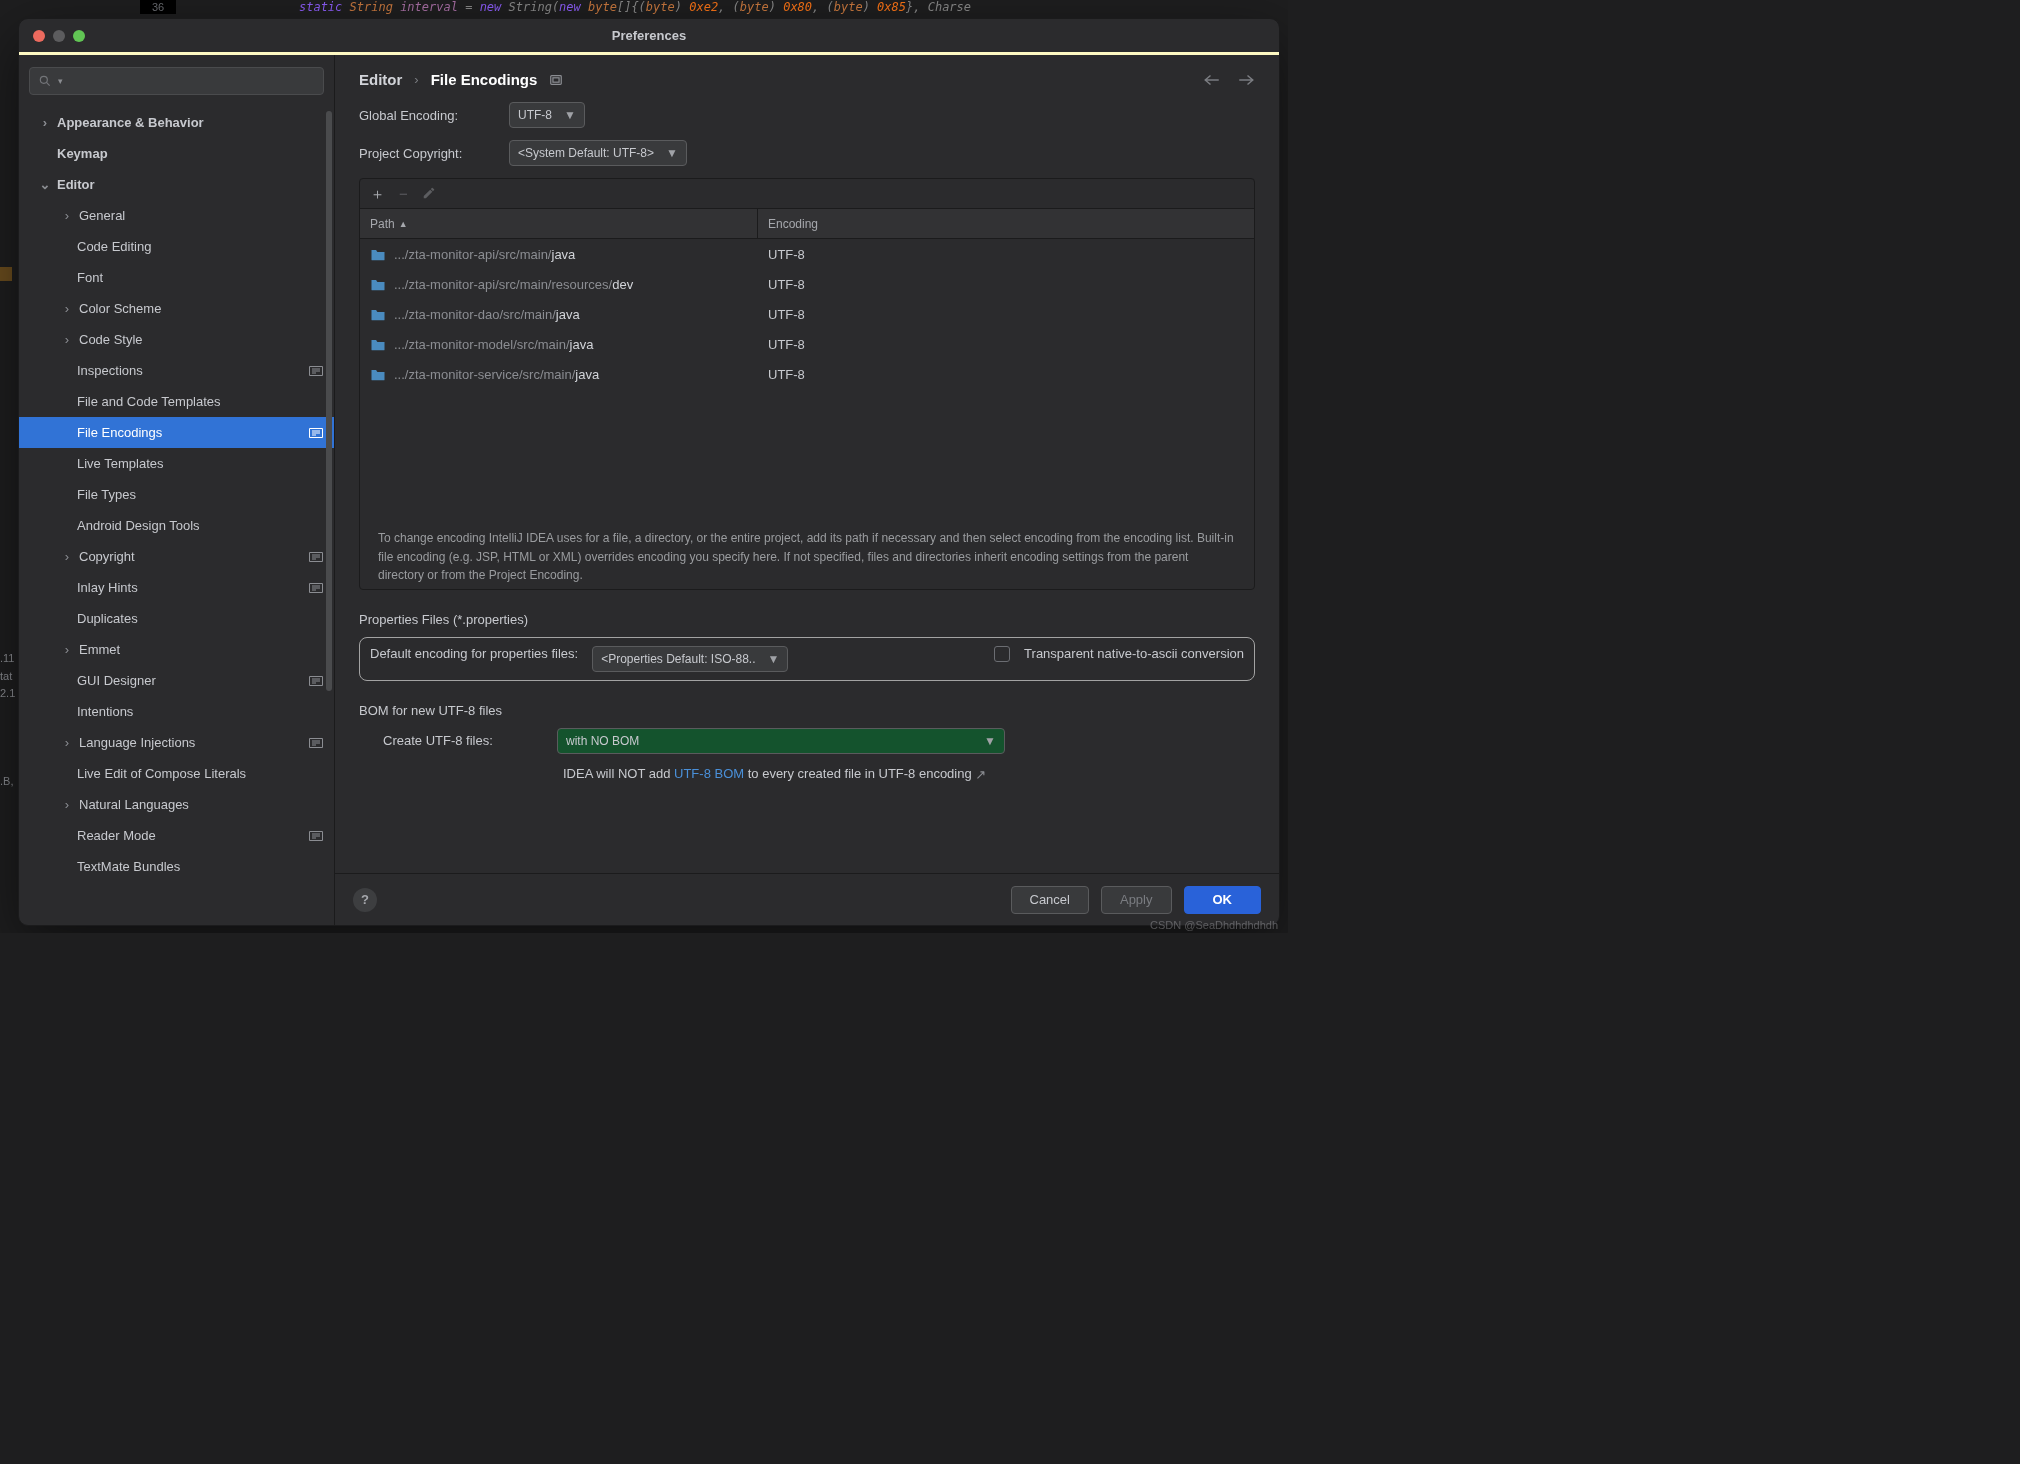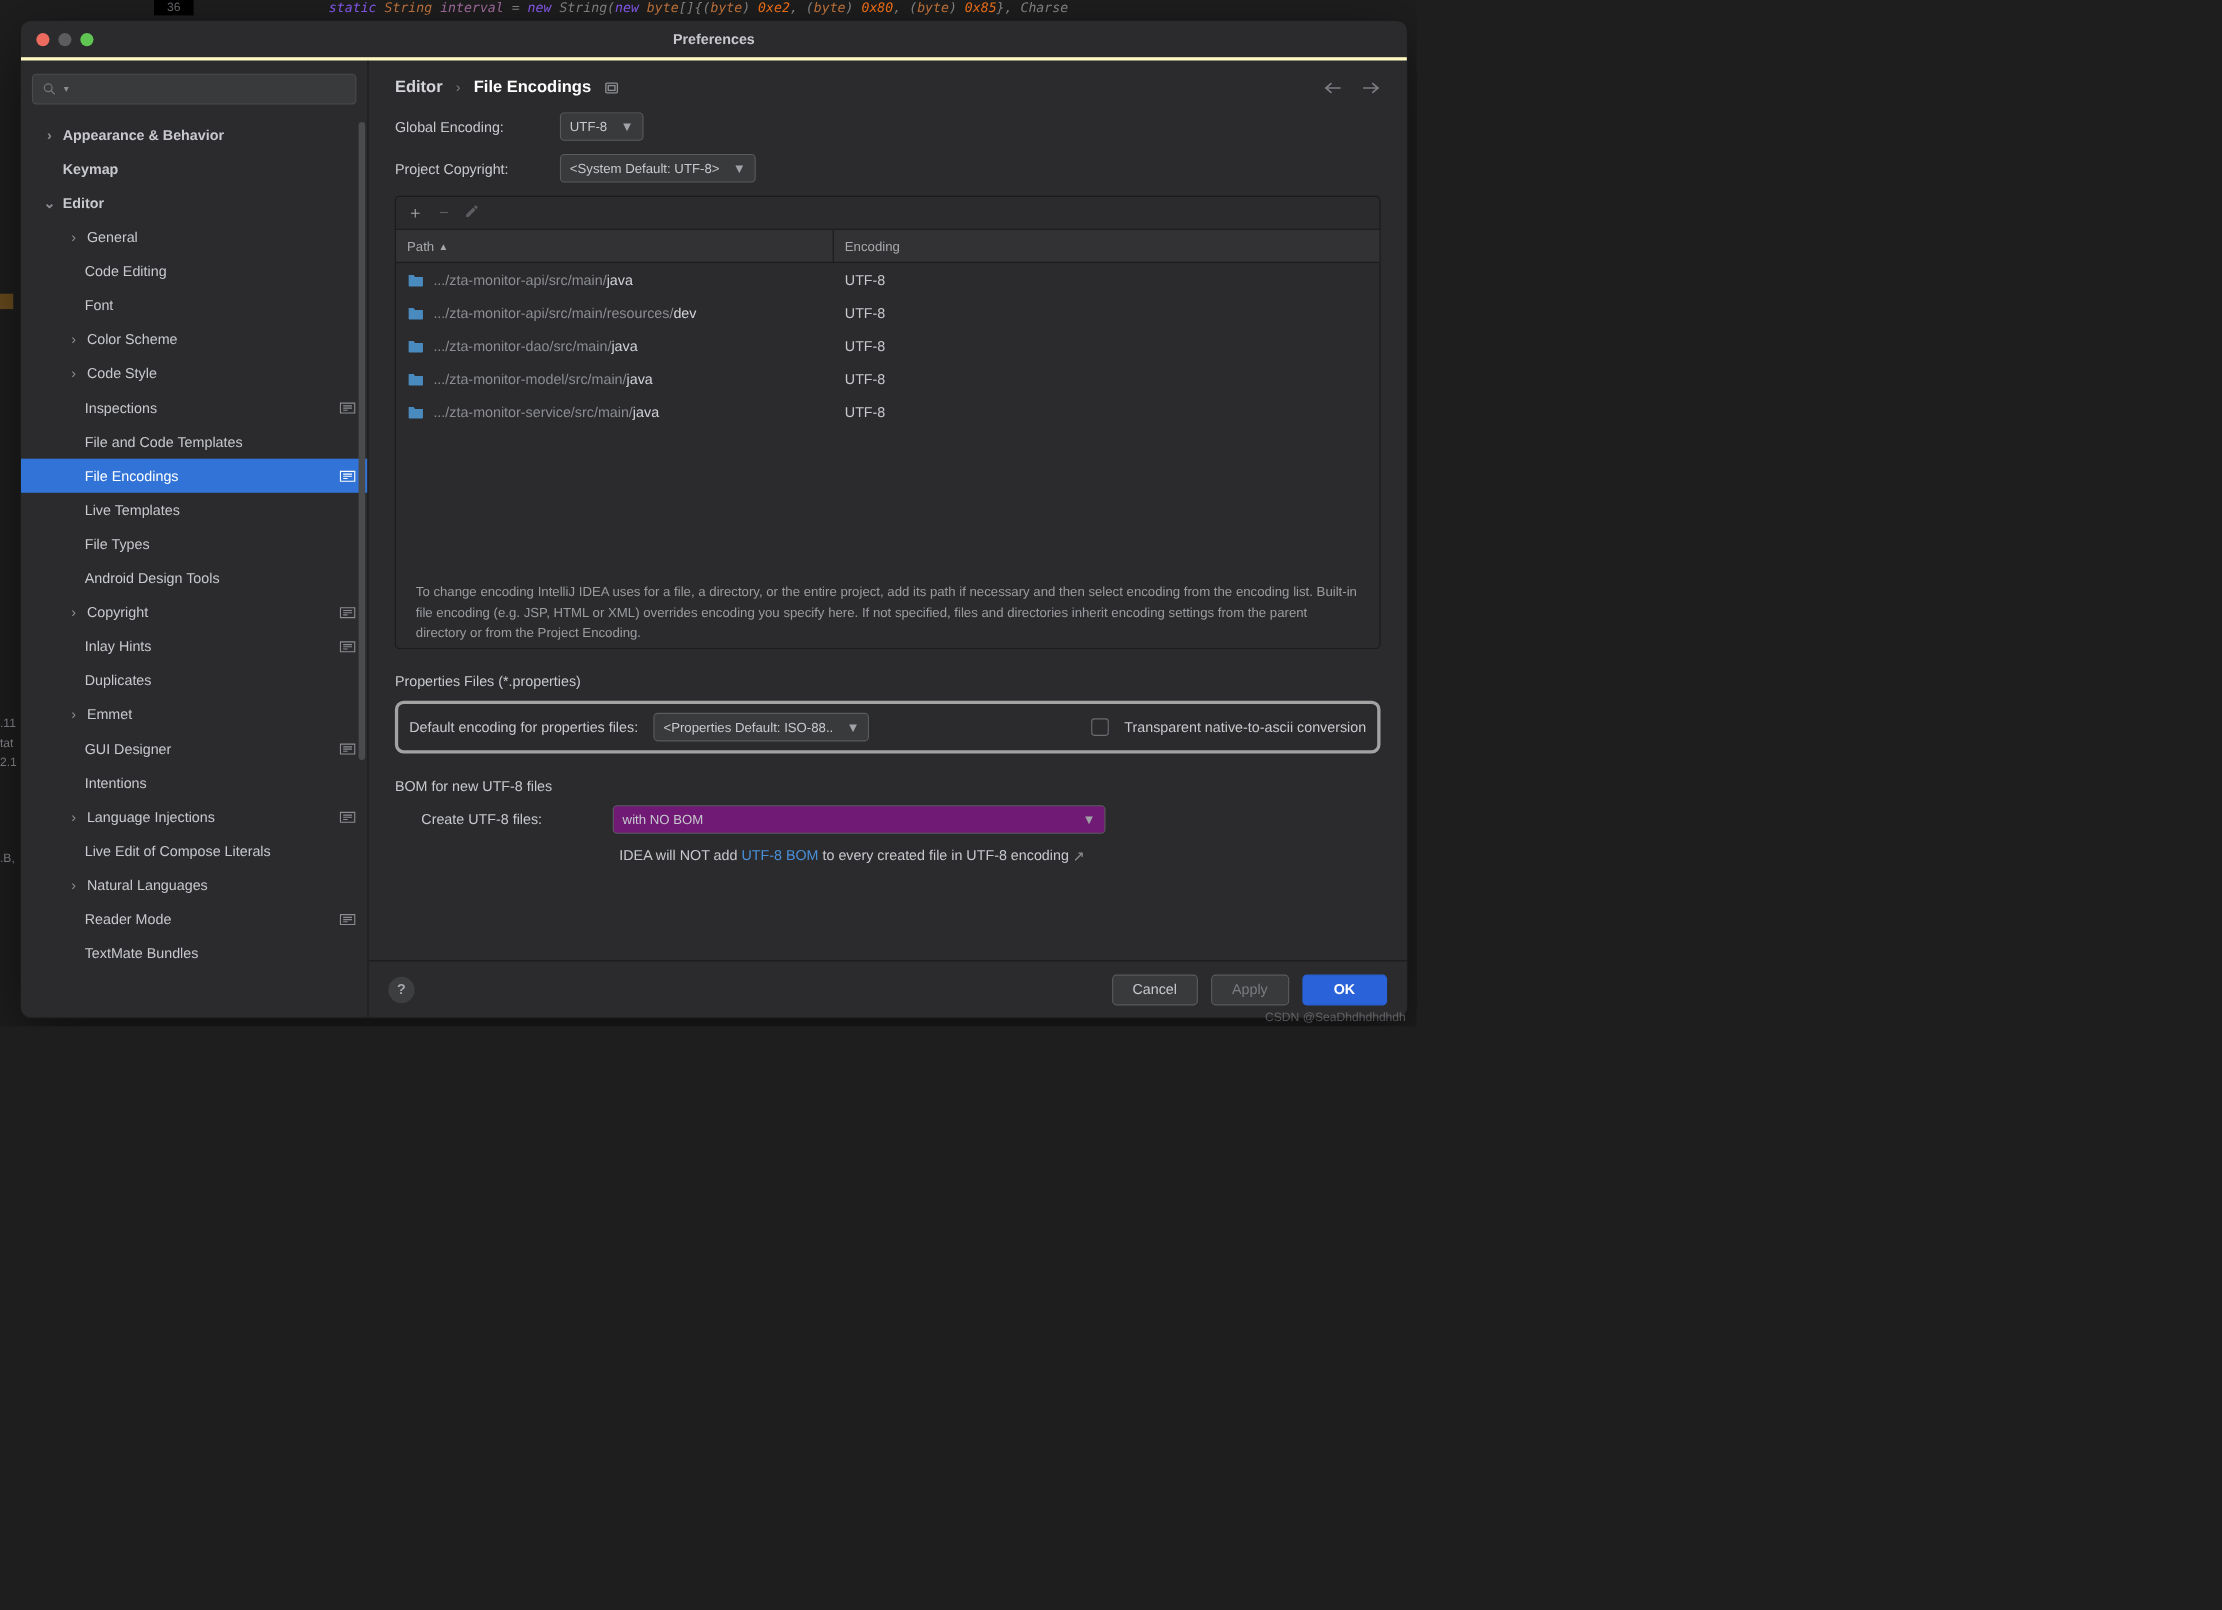--- a/index.html
+++ b/index.html
@@ -85,21 +85,21 @@
   .th.enc{flex:1;}
   .tbody{height:280px;overflow:auto;}
   .trow{height:30px;display:flex;align-items:center;}
   .td{padding:0 10px;font-size:13px;display:flex;align-items:center;gap:8px;}
   .td.path{flex:0 0 398px;color:#8b8d92;}
   .td.path .bright{color:#d2d4d9;}
   .td.enc{flex:1;color:#c7c9ce;}
   .folder-icon{width:16px;height:13px;}
   .hint{font-size:12px;color:#9a9c9f;line-height:1.55;padding:10px 18px 4px 18px;}
   .section-h{font-size:13px;color:#c7c9ce;margin-top:22px;margin-bottom:10px;}
-  .red-box{border:3px solid #a3a3a3;border-radius:8px;padding:8px 10px;display:flex;align-items:center;gap:14px;}
+  .red-box{border:1px solid #a3a3a3;border-radius:8px;padding:8px 10px;display:flex;gap:14px;}
   .checkbox{width:16px;height:16px;border:1px solid #6b6d72;border-radius:3px;display:inline-block;}
   .link{color:#4a90d9;}
   .ext-icon{display:inline-block;transform:translateY(1px);color:#8b8d92;}
   .footer{height:52px;border-top:1px solid #1b1b1c;display:flex;align-items:center;padding:0 18px;gap:12px;}
   .help{width:24px;height:24px;border-radius:50%;background:#3d3e40;display:flex;align-items:center;justify-content:center;color:#a6a8ad;font-weight:700;}
   .spacer{flex:1;}
   .btn{height:28px;padding:0 18px;border-radius:4px;background:#393a3c;border:1px solid #5a5b5d;color:#c7c9ce;font-size:13px;display:inline-flex;align-items:center;cursor:pointer;}
   .btn.dim{color:#7a7c81;}
   .btn.primary{background:#2962d9;border-color:#2962d9;color:#fff;font-weight:600;padding:0 28px;}
   .watermark{position:absolute;right:10px;bottom:2px;font-size:11px;color:rgba(200,200,205,.35);}
@@ -374,21 +374,21 @@
             <span class="dd-arrow">▼</span>
           </div>
           <span style="flex:1"></span>
           <span class="checkbox"></span>
           <span class="flabel">Transparent native-to-ascii conversion</span>
         </div>
 
         <div class="section-h">BOM for new UTF-8 files</div>
         <div class="form-row" style="padding-left:24px;">
           <span class="flabel" style="width:156px;">Create UTF-8 files:</span>
-          <div class="dropdown" style="width:448px;justify-content:space-between;background:#701a75;">
+          <div class="dropdown" style="width:448px;justify-content:space-between;background:#14532d;">
             <span>with NO BOM</span>
             <span class="dd-arrow">▼</span>
           </div>
         </div>
         <div style="padding-left:204px;font-size:13px;color:#c7c9ce;">
           <span>IDEA will NOT add </span><span class="link">UTF-8 BOM</span><span> to every created file in UTF-8 encoding</span>
           <span class="ext-icon">↗</span>
         </div>
       </div>
 

